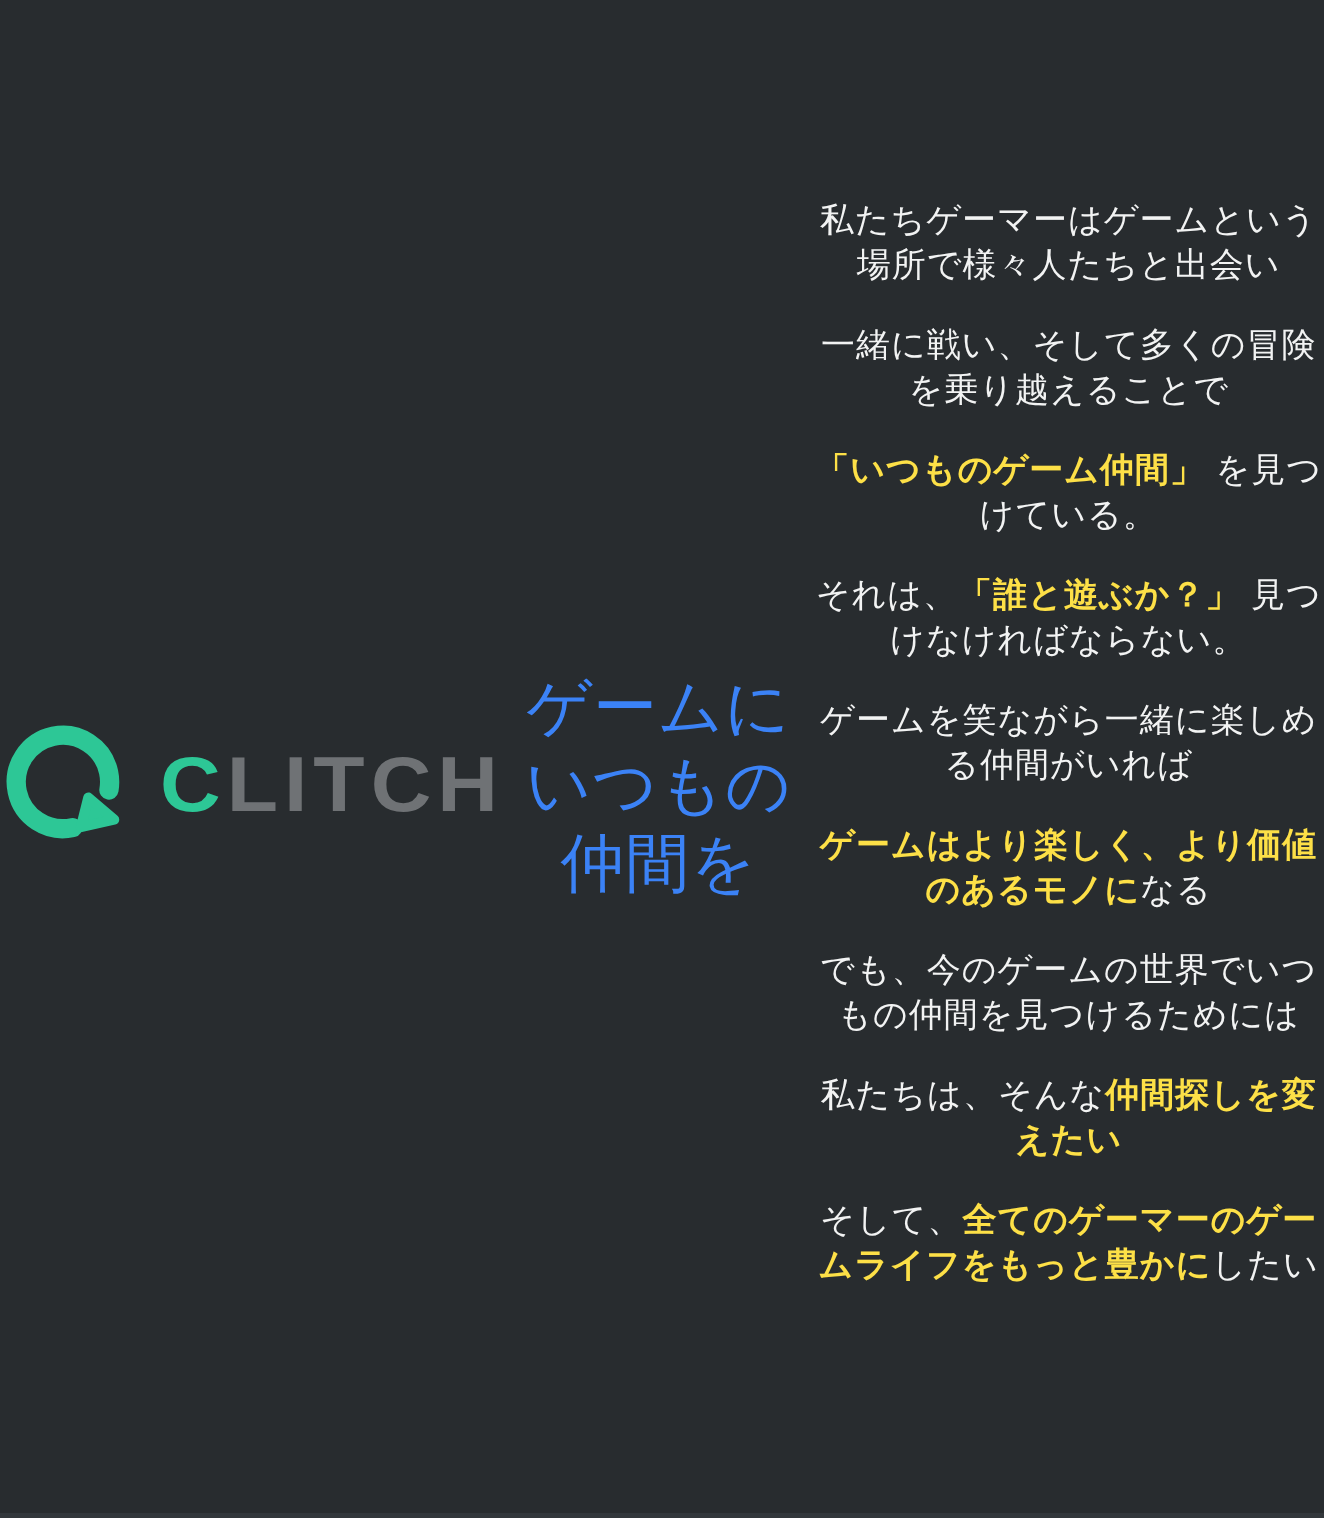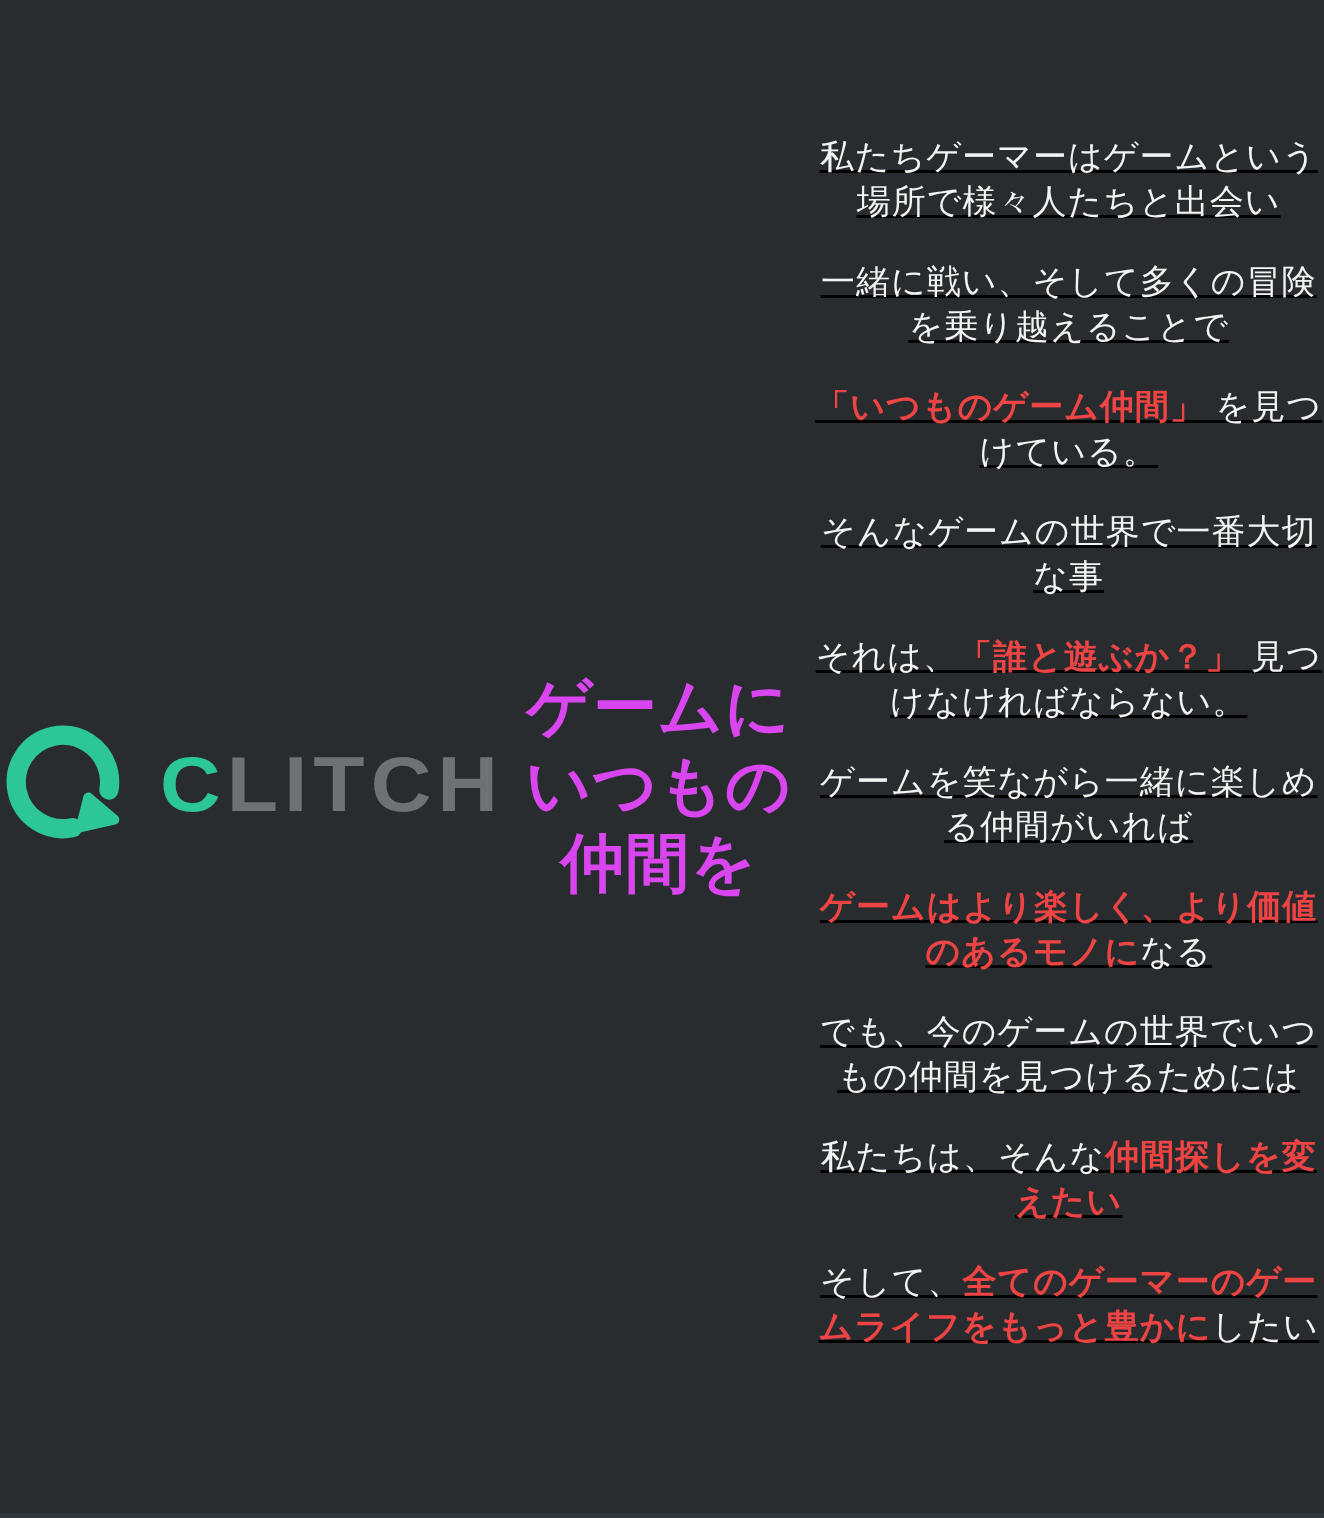--- a/index.html
+++ b/index.html
@@ -41,43 +41,42 @@
     letter-spacing: 6px;
     line-height: 1;
     transform: scaleY(0.92);
     user-select: none;
   }
   .logo-text .lg-green { color: #2dc796; }
   .logo-text .lg-gray  { color: #6f7275; }
   
   .heading {
     margin: 52px 0 0 0;
-    color: #d946ef;
+    color: #3b82f6;
     font-size: 64px;
-    font-weight: bold;
+    font-weight: normal;
     line-height: 78px;
     text-align: center;
     letter-spacing: 1px;
   }
   
   .paragraphs {
     width: 1200px;
     text-align: center;
-    text-decoration: underline;
   }
   .para {
     margin: 0 0 35px 0;
     font-size: 34px;
     line-height: 45px;
     color: #f2f3f3;
     white-space: pre-line;
     letter-spacing: 1px;
   }
   .para .accent {
-    color: #ef4444;
+    color: #fde047;
     font-weight: bold;
   }
   .para .plain {
     color: #f2f3f3;
     font-weight: normal;
   }
   
   .bottom-divider {
     position: absolute;
     left: 0;
@@ -103,21 +102,20 @@
       <span class="lg-green">C</span><span class="lg-gray">LITCH</span>
     </div>
   </div>
 
   <h1 class="heading">ゲームにいつもの仲間を</h1>
 
   <div class="paragraphs">
       <p class="para"><span class="plain">私たちゲーマーはゲームという場所で様々人たちと出会い</span></p>
       <p class="para"><span class="plain">一緒に戦い、そして多くの冒険を乗り越えることで</span></p>
       <p class="para"><span class="accent">「いつものゲーム仲間」</span><span class="plain"> を見つけている。</span></p>
-      <p class="para"><span class="plain">そんなゲームの世界で一番大切な事</span></p>
       <p class="para"><span class="plain">それは、</span><span class="accent">「誰と遊ぶか？」</span><span class="plain"> 見つけなければならない。</span></p>
       <p class="para"><span class="plain">ゲームを笑ながら一緒に楽しめる仲間がいれば</span></p>
       <p class="para"><span class="accent">ゲームはより楽しく、より価値のあるモノに</span><span class="plain">なる</span></p>
       <p class="para"><span class="plain">でも、今のゲームの世界でいつもの仲間を見つけるためには</span></p>
       <p class="para"><span class="plain">私たちは、そんな</span><span class="accent">仲間探しを変えたい</span></p>
       <p class="para"><span class="plain">そして、</span><span class="accent">全てのゲーマーのゲームライフをもっと豊かに</span><span class="plain">したい</span></p>
     </div>
 
 </div>
 

